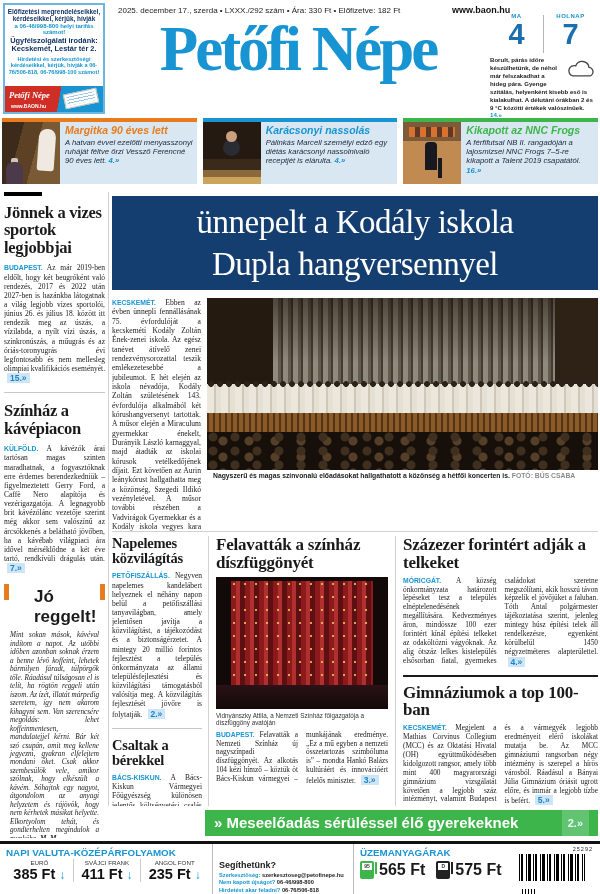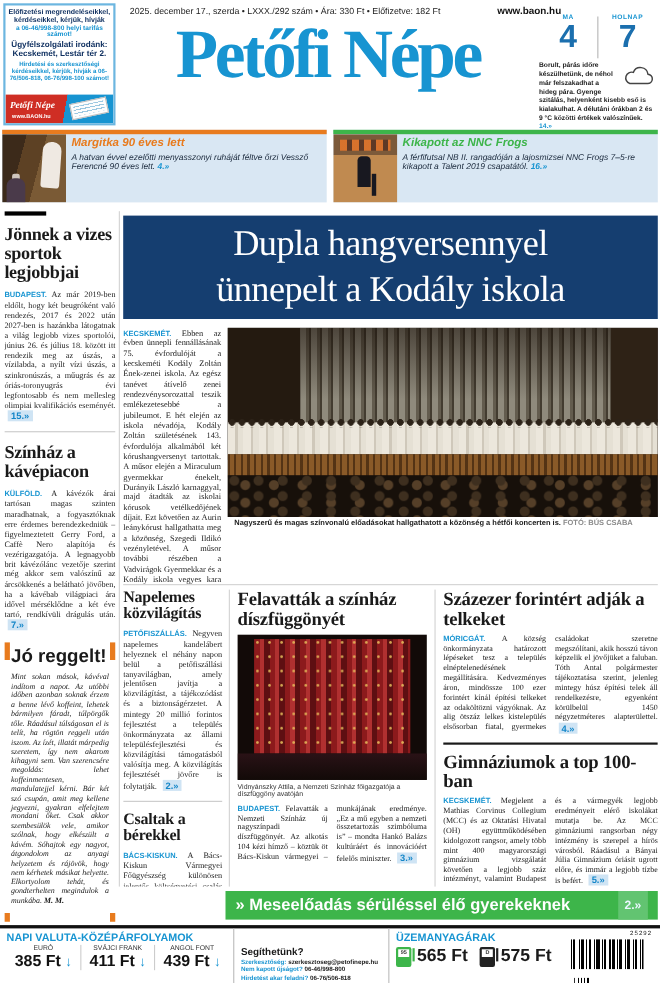--- a/index.html
+++ b/index.html
@@ -72,21 +72,21 @@
   .body-text { font-size:7.5px; line-height:1.22; text-align:justify; }
   .loc { font:bold 6.8px "Liberation Sans",sans-serif; color:#1794d1; }
   .chip { display:inline-block; background:#cfe4f4; color:#1486c8;
           font:bold 8.5px "Liberation Sans",sans-serif; padding:0 3px; margin-left:3px; }
   .rail-div { border-top:1px solid #c9c9c9; margin:9px 0; }
   .v-div { position:absolute; left:108px; top:192px; width:1px; height:614px; background:#d2d2d2; }
 
   .greeting { position:relative; margin-top:11px; padding:3px 6px 22px; }
   .greeting::before { content:""; position:absolute; left:0; top:0; width:5px; height:16px; background:#e87b1e; }
   .greeting::after  { content:""; position:absolute; right:0; top:0; width:5px; height:16px; background:#e87b1e; }
-  .greet-title { font:bold 17px "Liberation Sans",sans-serif; margin-bottom:4px; }
+  .greet-title { font:bold 17px "Liberation Sans",sans-serif; margin-bottom:4px;margin-left:24px; }
   .greet-body { font:italic 7.2px "Liberation Serif",serif; line-height:1.18; text-align:justify; }
   .greet-sig { font-weight:bold; font-style:italic; }
   .greet-u { position:absolute; left:0; right:0; bottom:0; height:15px;
              border:5px solid #e87b1e; border-top:none; }
 
   
   .lead-box { position:absolute; left:112px; top:196px; width:486px; height:94px; background:#153e70;
               color:#fff; text-align:center; font-family:"Liberation Serif",serif;
               font-size:33px; line-height:1.28; padding-top:5px; letter-spacing:-.5px; }
   .lead-row { position:absolute; left:112px; top:298px; width:486px; height:234px; display:flex; }
@@ -214,20 +214,27 @@
   </div>
 
   <div class="teasers">
     <div class="teaser t0">
       <div class="teaser-photo tp0"></div>
       <div class="teaser-body">
         <div class="teaser-title">Margitka 90 éves lett</div>
         <div class="teaser-text"><span>A hatvan évvel ezelőtti menyasszonyi ruháját féltve őrzi Vessző Ferencné 90 éves lett.</span> <span class="ref">4.»</span></div>
       </div>
     </div>
+    <div class="teaser t1">
+      <div class="teaser-photo tp1"></div>
+      <div class="teaser-body">
+        <div class="teaser-title">Karácsonyi nassolás</div>
+        <div class="teaser-text"><span>Pálinkás Marcell személyi edző egy diétás karácsonyi nassolnivaló receptjét is elárulta.</span> <span class="ref">4.»</span></div>
+      </div>
+    </div>
     <div class="teaser t2">
       <div class="teaser-photo tp2"></div>
       <div class="teaser-body">
         <div class="teaser-title">Kikapott az NNC Frogs</div>
         <div class="teaser-text"><span>A férfifutsal NB II. rangadóján a lajosmizsei NNC Frogs 7–5-re kikapott a Talent 2019 csapatától.</span> <span class="ref">16.»</span></div>
       </div>
     </div>
   </div>
 
   <div class="left-rail">
@@ -250,22 +257,22 @@
       <p class="greet-body">
         <span>Mint sokan mások, kávéval indítom a napot. Az utóbbi időben azonban soknak érzem a benne lévő koffeint, lehetek bármilyen fáradt, túlpörgők tőle. Ráadásul túlságosan el is telít, ha rögtön reggeli után iszom. Az ízét, illatát márpedig szeretem, így nem akarom kihagyni sem. Van szerencsére megoldás: lehet koffeinmentesen, mandulatejjel kérni. Bár két szó csupán, amit meg kellene jegyezni, gyakran elfelejtem mondani őket. Csak akkor szembesülök vele, amikor szólnak, hogy elkészült a kávém. Sóhajtok egy nagyot, átgondolom az anyagi helyzetem és rájövök, hogy nem kérhetek másikat helyette. Elkortyolom tehát, és gondterhelten megindulok a munkába.</span>
         <span class="greet-sig">M. M.</span>
       </p>
       <div class="greet-u"></div>
     </div>
   </div>
   <div class="v-div"></div>
 
   <div class="lead-box">
+    <div>ünnepelt a  Kodály iskola</div>
     <div>Dupla hangversennyel</div>
-    <div>ünnepelt a  Kodály iskola</div>
   </div>
   <div class="lead-row">
     <p class="lead-text">
       <span class="loc">KECSKEMÉT.</span>
       <span>Ebben az évben ünnepli fennállásának 75. évfordulóját a kecskeméti Kodály Zoltán Ének-zenei iskola. Az egész tanévet átívelő zenei rendezvénysorozattal teszik emlékezetesebbé a jubileumot. E hét elején az iskola névadója, Kodály Zoltán születésének 143. évfordulója alkalmából két kórushangversenyt tartottak. A műsor elején a Miraculum gyermekkar énekelt, Durányik László karnaggyal, majd átadták az iskolai kórusok vetélkedőjének díjait. Ezt követően az Aurin leánykórust hallgathatta meg a közönség, Szegedi Ildikó vezényletével. A műsor további részében a Vadvirágok Gyermekkar és a Kodály iskola vegyes kara állt színpadra.</span>
     </p>
     <div class="photo-main">
       <div class="pm-wall-l"></div>
       <div class="pm-wall-r"></div>
       <div class="pm-organ"></div>
@@ -340,21 +347,21 @@
         <div class="f-item">
           <div class="f-name">EURÓ</div>
           <div class="f-val"><span>385 Ft</span> <span class="f-arrow">↓</span></div>
         </div>
         <div class="f-item">
           <div class="f-name">SVÁJCI FRANK</div>
           <div class="f-val"><span>411 Ft</span> <span class="f-arrow">↓</span></div>
         </div>
         <div class="f-item">
           <div class="f-name">ANGOL FONT</div>
-          <div class="f-val"><span>439 Ft</span> <span class="f-arrow">↓</span></div>
+          <div class="f-val"><span>235 Ft</span> <span class="f-arrow">↓</span></div>
         </div>
       </div>
     </div>
 
     <div class="f-help">
       <div class="f-help-title">Segíthetünk?</div>
       <div class="f-help-line"><span class="f-help-label">Szerkesztőség:</span> <span class="f-help-val">szerkesztoseg@petofinepe.hu</span></div>
       <div class="f-help-line"><span class="f-help-label">Nem kapott újságot?</span> <span class="f-help-val">06-46/998-800</span></div>
       <div class="f-help-line"><span class="f-help-label">Hirdetést akar feladni?</span> <span class="f-help-val">06-76/506-818</span></div>
     </div>

